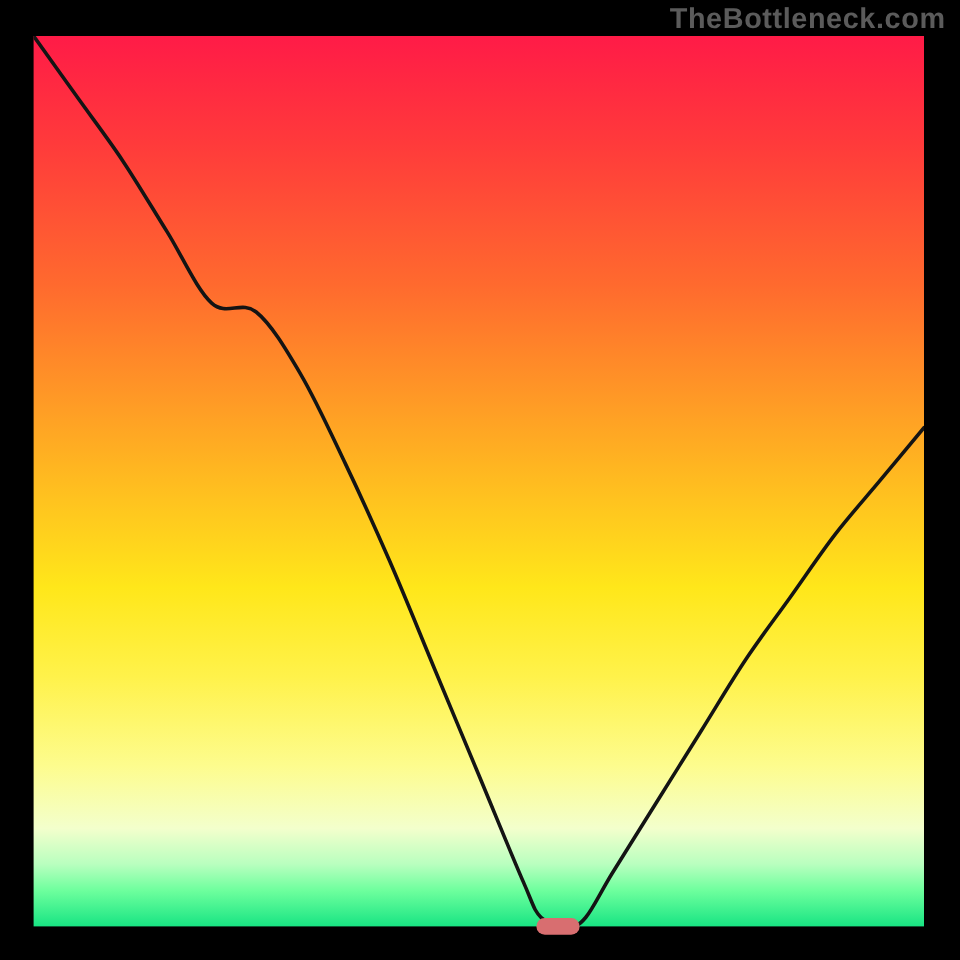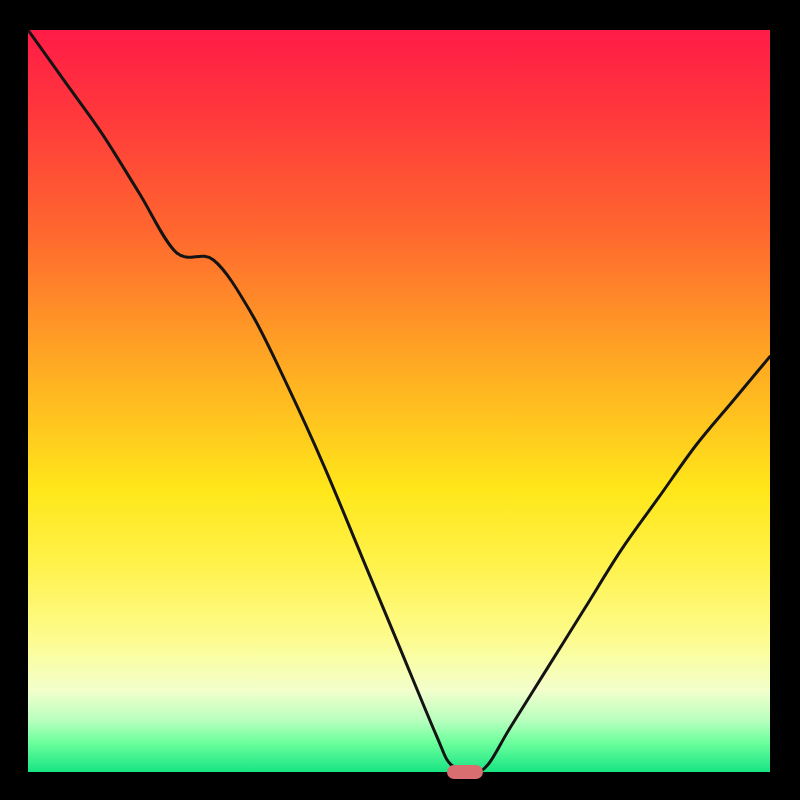--- a/index.html
+++ b/index.html
@@ -59,20 +59,21 @@
     background: #d86e70;
     border-radius: 7px;
     z-index: 5;
   }
 </style>
 </head>
 <body>
 
 <div class="frame">
 
+  <div class="watermark">TheBottleneck.com</div>
 
   <div class="plot">
     <svg id="curve-svg" viewBox="0 0 742 742" preserveAspectRatio="none">
       <path id="curve-path" fill="none" d="M 0.00 0.00 C 6.18 8.66, 24.73 34.63, 37.10 51.94 C 49.47 69.25, 61.83 85.33, 74.20 103.88 C 86.57 122.43, 98.93 143.45, 111.30 163.24 C 123.67 183.03, 136.03 211.47, 148.40 222.60 C 160.77 233.73, 173.13 220.13, 185.50 230.02 C 197.87 239.91, 210.23 260.94, 222.60 281.96 C 234.97 302.98, 247.33 330.19, 259.70 356.16 C 272.07 382.13, 284.43 409.34, 296.80 437.78 C 309.17 466.22, 321.53 497.14, 333.90 526.82 C 346.27 556.50, 358.63 586.18, 371.00 615.86 C 383.37 645.54, 399.44 685.11, 408.10 704.90 C 416.76 724.69, 416.76 728.40, 422.94 734.58 C 429.12 740.76, 439.02 742.00, 445.20 742.00 C 451.38 742.00, 453.86 742.00, 460.04 734.58 C 466.22 727.16, 472.41 713.56, 482.30 697.48 C 492.19 681.40, 507.03 657.91, 519.40 638.12 C 531.77 618.33, 544.13 598.55, 556.50 578.76 C 568.87 558.97, 581.23 537.95, 593.60 519.40 C 605.97 500.85, 618.33 484.77, 630.70 467.46 C 643.07 450.15, 655.43 431.60, 667.80 415.52 C 680.17 399.44, 692.53 385.84, 704.90 371.00 C 717.27 356.16, 735.82 333.90, 742.00 326.48" stroke="#141414" stroke-width="3" stroke-linecap="round" stroke-linejoin="round"></path>
     </svg>
     <div id="minimum-marker" class="marker" style="width: 36px; height: 14px; left: 419.23px; bottom: -7px; background: rgb(216, 110, 112);"></div>
   </div>
 
 </div>
 

